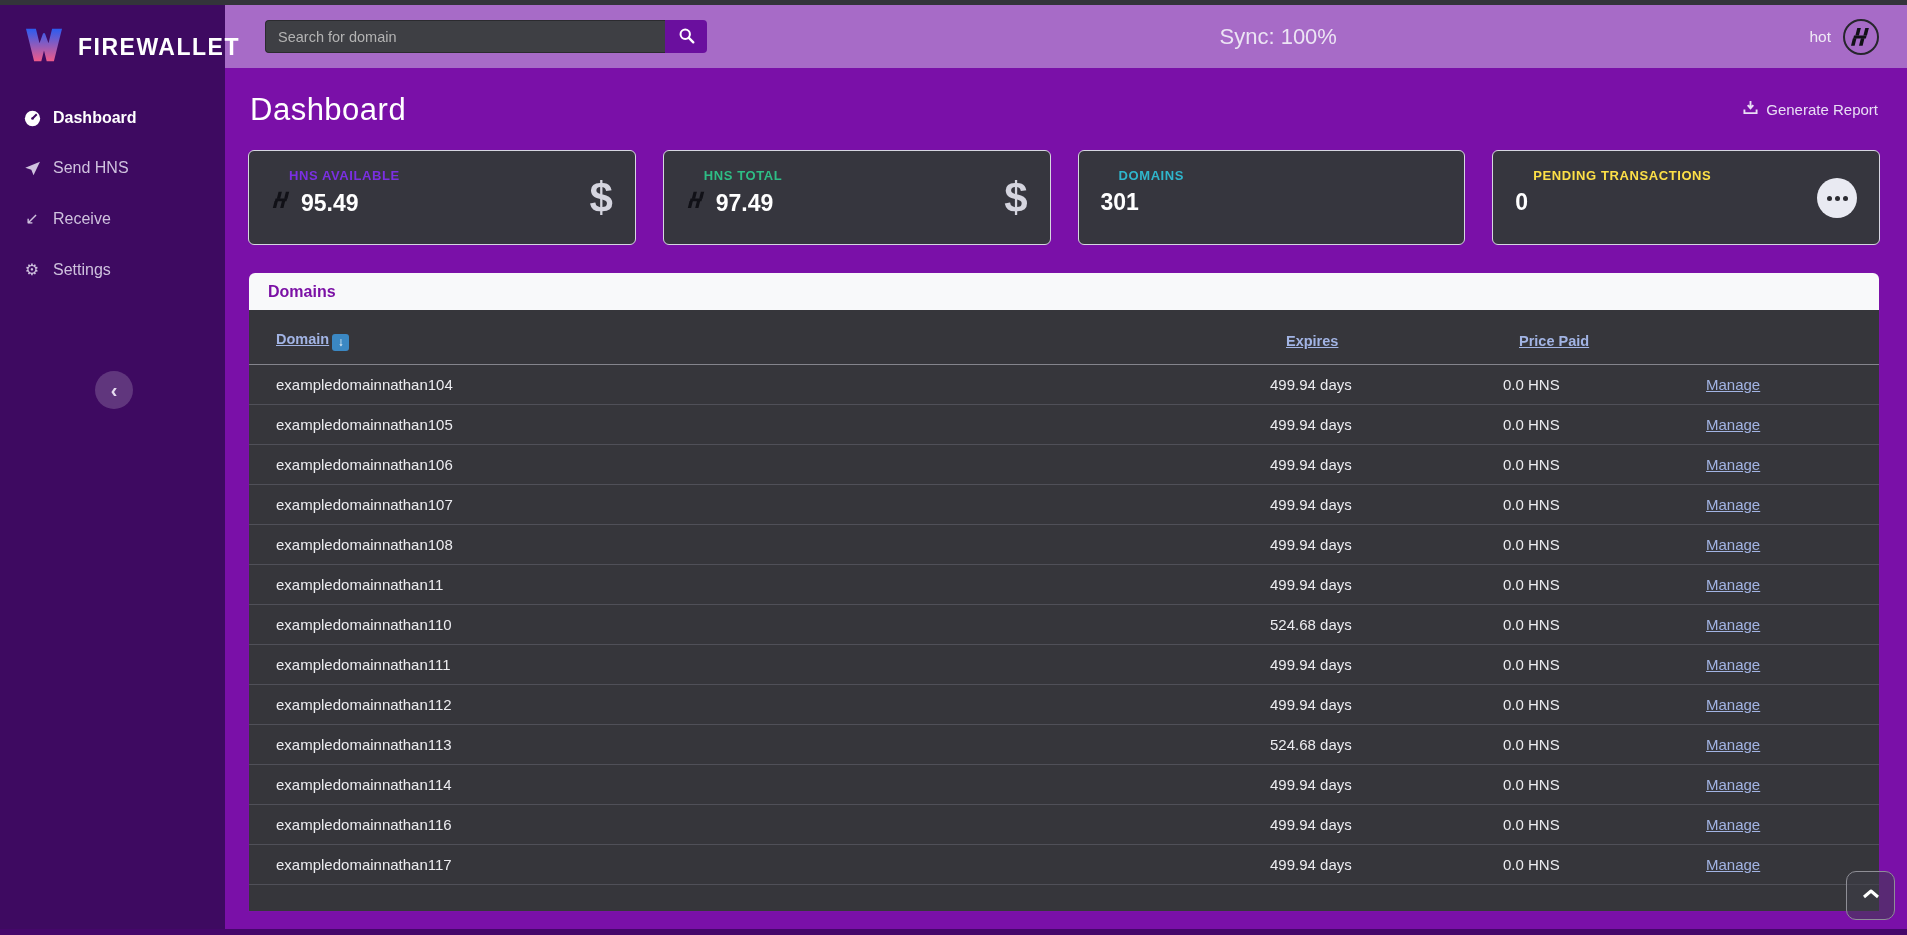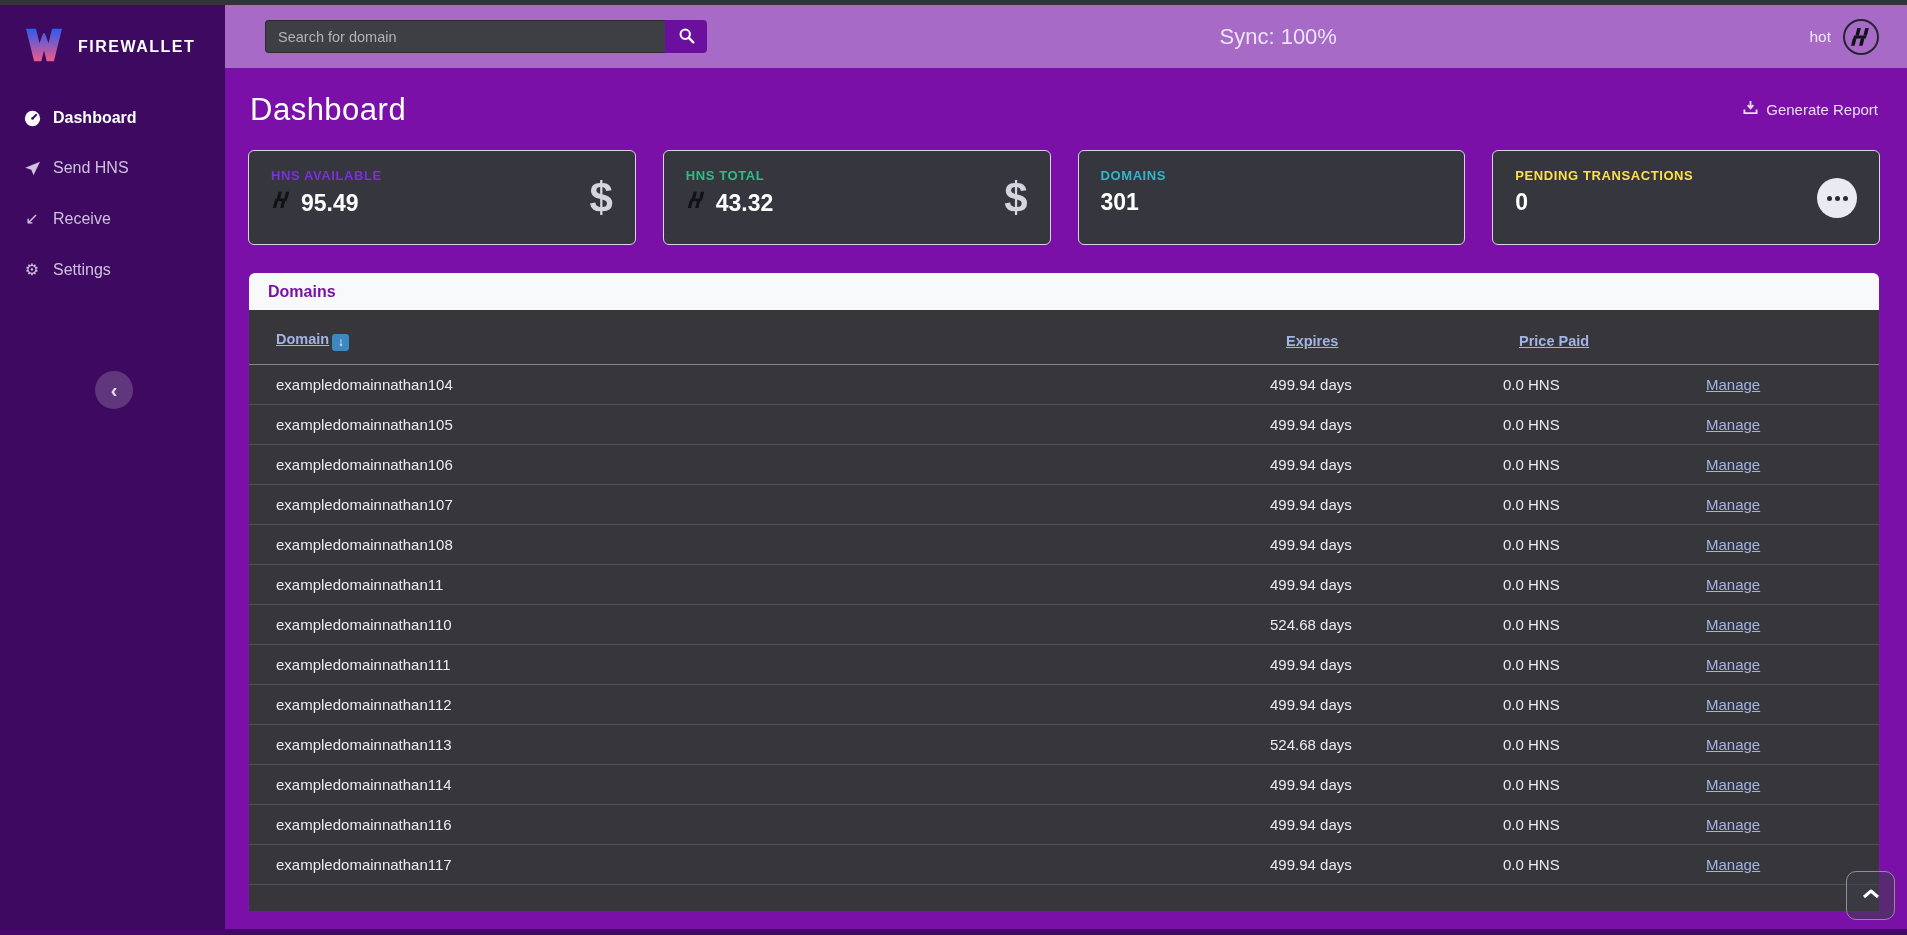--- a/index.html
+++ b/index.html
@@ -7,21 +7,21 @@
   body { font-family:"Liberation Sans", sans-serif; background:#7a10a8; }
   .screen { position:relative; width:1907px; height:935px; overflow:hidden; }
 
   
   .top-strip { position:absolute; top:0; left:0; width:100%; height:5px; background:#33343a; z-index:60; }
   .bottom-strip { position:absolute; bottom:0; left:0; width:100%; height:6px; background:#45076a; z-index:60; }
 
   
   .sidebar { position:absolute; top:5px; left:0; width:225px; height:930px; background:#3e0a61; z-index:50; }
   .brand { display:flex; align-items:center; gap:12px; padding:22px 18px 26px 22px; }
-  .brand-name { color:#ffffff; font-weight:bold; font-size:16px; letter-spacing:1.5px; }
+  .brand-name { color:#ffffff; font-weight:bold; font-size:23px; letter-spacing:1.5px; }
   .nav { display:flex; flex-direction:column; }
   .nav-item { display:flex; align-items:center; gap:11px; padding:16px 22px; color:#cfc2de; font-size:16px; cursor:pointer; }
   .nav-item.active { color:#ffffff; font-weight:bold; }
   .nav-ico { width:20px; display:inline-flex; justify-content:center; align-items:center; color:inherit; font-size:16px; }
   .collapse-btn { position:absolute; left:95px; top:366px; width:38px; height:38px; border-radius:50%;
                   background:rgba(255,255,255,0.18); border:none; color:#e6dcf0; font-size:20px; font-weight:bold;
                   cursor:pointer; line-height:38px; text-align:center; }
 
   
   .topbar { position:absolute; top:5px; left:225px; right:0; height:63px; background:#a76bc7;
@@ -42,21 +42,21 @@
   .main { position:absolute; top:68px; left:225px; right:0; bottom:0; padding:24px 27px 0 23px; }
   .page-head { display:flex; align-items:flex-start; justify-content:space-between; padding:0 2px; }
   .page-title { color:#ffffff; font-size:31px; font-weight:500; letter-spacing:0.5px; }
   .report-btn { display:flex; align-items:center; gap:8px; background:none; border:none; color:#e9def5;
                 font-size:15px; cursor:pointer; margin-top:8px; font-family:inherit; }
 
   
   .cards { display:flex; gap:27px; margin-top:22px; }
   .card { flex:1; height:95px; background:#36363e; border:1px solid #d6d6e0; border-radius:6px;
           padding:17px 22px 0 22px; display:flex; justify-content:space-between; align-items:flex-start; }
-  .card-label { font-size:13px; font-weight:bold; letter-spacing:0.6px; margin-bottom:6px; }
+  .card-label { font-size:13px; font-weight:bold; letter-spacing:0.6px; margin-bottom:6px;margin-left:18px; }
   .card-value { display:flex; align-items:center; gap:8px; color:#ffffff; font-size:23px; font-weight:bold; }
   .dollar-ico { color:#d5d5df; font-size:42px; font-weight:800; line-height:60px; }
   .ellipsis-btn { width:40px; height:40px; margin-top:10px; border-radius:50%; background:#e9eaf2; border:none;
                   display:flex; align-items:center; justify-content:center; gap:3px; cursor:pointer; }
   .ellipsis-btn i { width:5px; height:5px; border-radius:50%; background:#2b2b31; }
 
   
   .panel { margin-top:27px; border-radius:7px 7px 0 0; overflow:hidden; height:640px; border:1px solid #7c12a9; }
   .panel-head { background:#f8f9fa; height:37px; display:flex; align-items:center; padding:0 19px; }
   .panel-title { color:#7b11a5; font-weight:bold; font-size:16px; }
@@ -203,21 +203,21 @@
               <svg width="22" height="22" viewBox="0 0 24 24">
                   <g transform="skewX(-14)" fill="#111117">
                     <rect x="9" y="3" width="3.6" height="7.6"></rect>
                     <rect x="7.2" y="13.2" width="3.6" height="7.6"></rect>
                     <rect x="17" y="3" width="3.6" height="7.6"></rect>
                     <rect x="15.2" y="13.2" width="3.6" height="7.6"></rect>
                     <rect x="7.6" y="10.4" width="12.6" height="3"></rect>
                   </g>
                 </svg>
             </span>
-            <span>43.32</span>
+            <span>97.49</span>
           </div>
         </div>
         <span class="dollar-ico">$</span>
       </div>
       <div class="card">
         <div>
           <div class="card-label" style="color: rgb(47, 182, 204);">DOMAINS</div>
           <div class="card-value">
             <span>301</span>
           </div>

